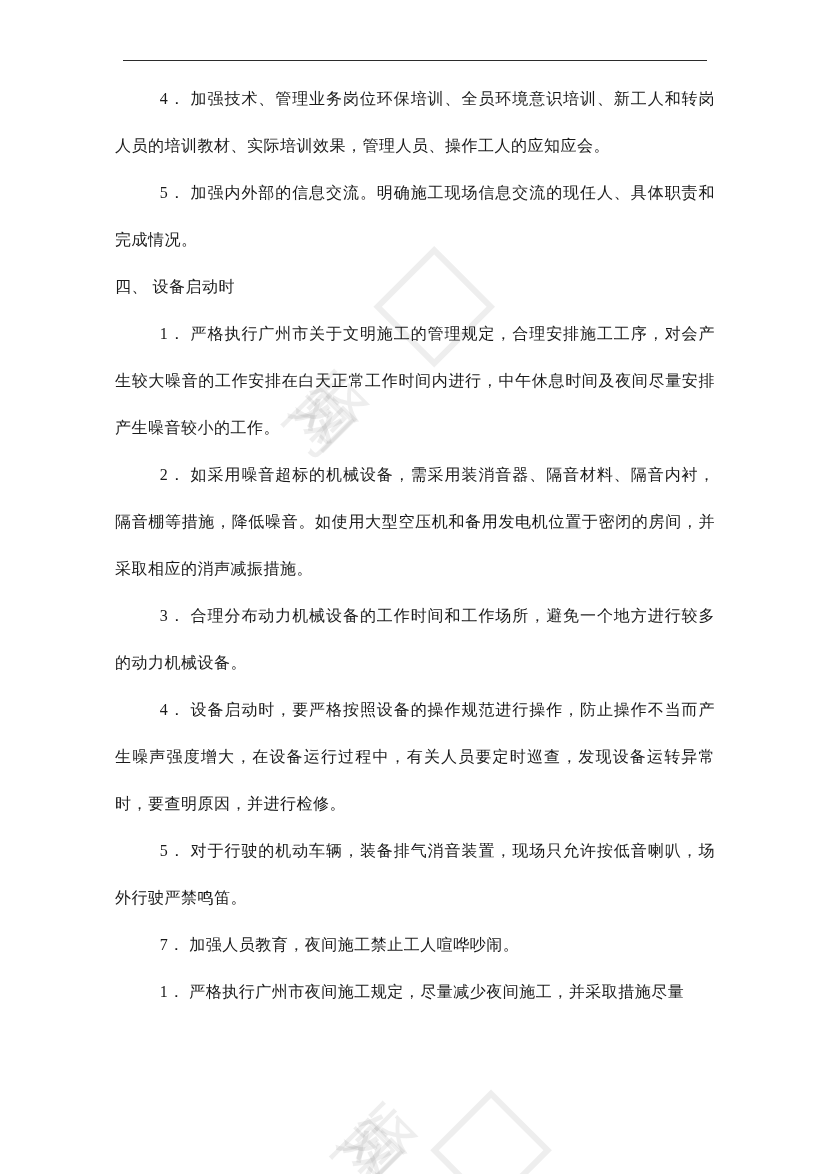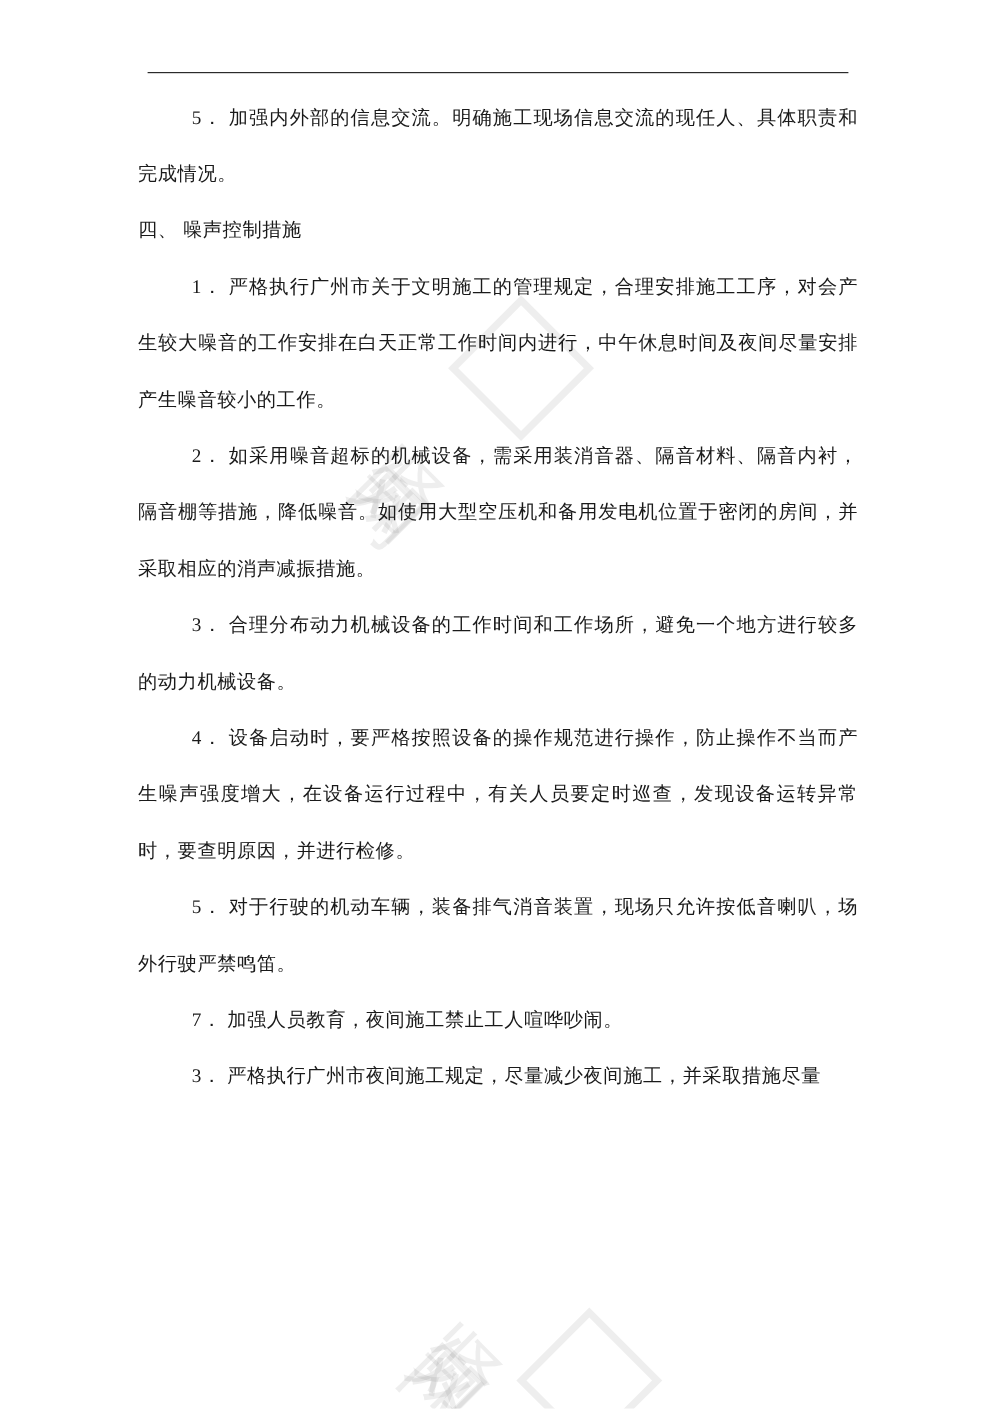--- a/index.html
+++ b/index.html
@@ -82,25 +82,26 @@
   </div>
 
   <div class="watermark wm-bottom">
     <span class="wm-logo"></span><span>贤知网</span>
   </div>
 
   <div class="content">
     <hr class="top-rule">
 
     <div class="body-text">
+      <p class="para indent">4． 加强技术、管理业务岗位环保培训、全员环境意识培训、新工人和转岗人员的培训教材、实际培训效果，管理人员、操作工人的应知应会。</p>
       <p class="para indent">5． 加强内外部的信息交流。明确施工现场信息交流的现任人、具体职责和完成情况。</p>
-      <p class="para heading">四、 噪声控制措施</p>
+      <p class="para heading">四、 设备启动时</p>
       <p class="para indent">1． 严格执行广州市关于文明施工的管理规定，合理安排施工工序，对会产生较大噪音的工作安排在白天正常工作时间内进行，中午休息时间及夜间尽量安排产生噪音较小的工作。</p>
       <p class="para indent">2． 如采用噪音超标的机械设备，需采用装消音器、隔音材料、隔音内衬，隔音棚等措施，降低噪音。如使用大型空压机和备用发电机位置于密闭的房间，并采取相应的消声减振措施。</p>
       <p class="para indent">3． 合理分布动力机械设备的工作时间和工作场所，避免一个地方进行较多的动力机械设备。</p>
       <p class="para indent">4． 设备启动时，要严格按照设备的操作规范进行操作，防止操作不当而产生噪声强度增大，在设备运行过程中，有关人员要定时巡查，发现设备运转异常时，要查明原因，并进行检修。</p>
       <p class="para indent">5． 对于行驶的机动车辆，装备排气消音装置，现场只允许按低音喇叭，场外行驶严禁鸣笛。</p>
       <p class="para indent">7． 加强人员教育，夜间施工禁止工人喧哗吵闹。</p>
-      <p class="para indent">3． 严格执行广州市夜间施工规定，尽量减少夜间施工，并采取措施尽量</p>
+      <p class="para indent">1． 严格执行广州市夜间施工规定，尽量减少夜间施工，并采取措施尽量</p>
     </div>
   </div>
 
 </div>
 
 </body></html>

